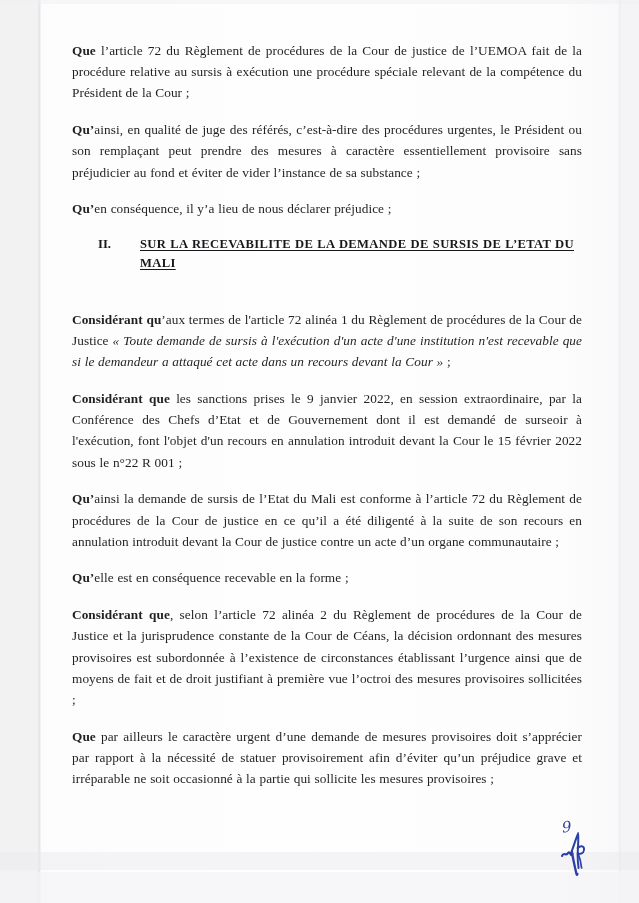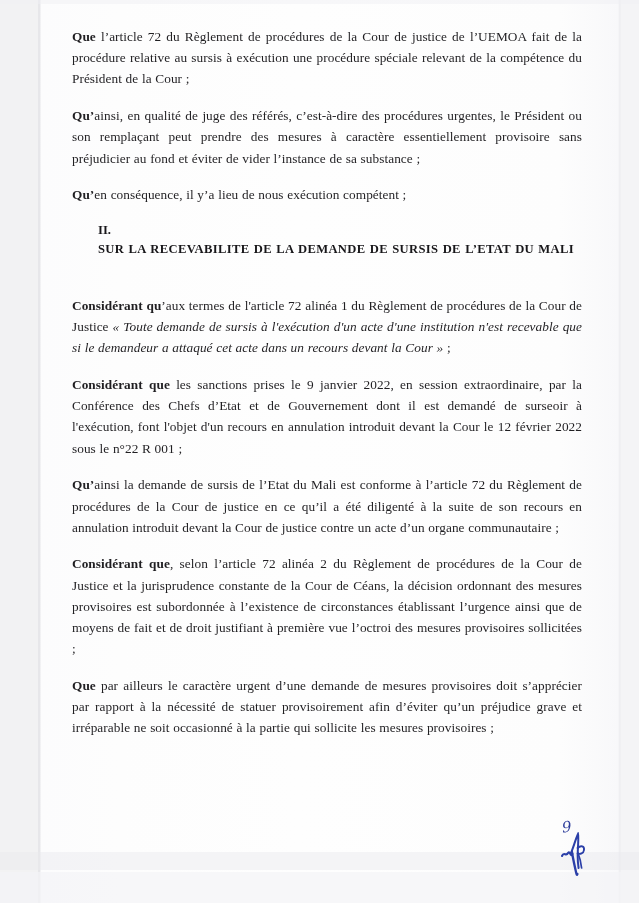--- a/index.html
+++ b/index.html
@@ -39,21 +39,21 @@
     right: 0;
     pointer-events: none;
   }
   .band-a { top: 852px; height: 18px; background: rgba(232,232,238,.45); }
   .band-b { top: 872px; height: 31px; background: rgba(243,243,246,.7); }
   .band-c { top: 0;    height: 4px;  background: rgba(240,240,244,.5); }
 
   .content {
     position: absolute;
     left: 72px;
-    top: 26px;
+    top: 40px;
     width: 510px;
   }
 
   p.para {
     margin: 0 0 15.5px 0;
     font-size: 13.3px;
     line-height: 21.2px;
     text-align: justify;
     color: #201f22;
     letter-spacing: .05px;
@@ -66,35 +66,35 @@
     font-weight: normal;
     font-style: italic;
   }
 
   
   .heading {
     display: flex;
     margin: 2px 8px 17px 0;
     padding-left: 26px;
     color: #18171a;
-    flex-direction: column;
   }
   .heading .num {
     flex: 0 0 auto;
     width: 42px;
     font-size: 12.6px;
     font-weight: bold;
     line-height: 19px;
   }
   .heading .title {
     flex: 1 1 auto;
     font-size: 12.6px;
     font-weight: bold;
     line-height: 19px;
     text-align: justify;
+    text-decoration: underline;
     text-underline-offset: 2px;
     letter-spacing: .35px;
   }
   .heading .title::after {
     content: "";
     display: inline-block;
     width: 100%;
     height: 0;
   }
   .heading.single .title::after { display: none; }
@@ -128,33 +128,34 @@
   <div class="scan-band band-c"></div>
   <div class="scan-band band-a"></div>
   <div class="scan-band band-b"></div>
 
   <div class="content">
 
     <p class="para"><b>Que</b><span> l’article 72 du Règlement de procédures de la Cour de justice de l’UEMOA fait de la procédure relative au sursis à exécution une procédure spéciale relevant de la compétence du Président de la Cour ;</span></p>
 
     <p class="para"><b>Qu’</b><span>ainsi, en qualité de juge des référés, c’est-à-dire des procédures urgentes, le Président ou son remplaçant peut prendre des mesures à caractère essentiellement provisoire sans préjudicier au fond et éviter de vider l’instance de sa substance ;</span></p>
 
-    <p class="para"><b>Qu’</b><span>en conséquence, il y’a lieu de nous exécution compétent ;</span></p>
+    <p class="para"><b>Qu’</b><span>en conséquence, il y’a lieu de nous déclarer préjudice ;</span></p>
 
     <div class="heading">
       <span class="num">II.</span>
       <span class="title">SUR LA RECEVABILITE DE LA DEMANDE DE SURSIS DE L’ETAT DU MALI</span>
     </div>
 
     <p class="para"><b>Considérant qu</b><span>’aux termes de l'article 72 alinéa 1 du Règlement de procédures de la Cour de Justice </span><span class="quote">« Toute demande de sursis à l'exécution d'un acte d'une institution n'est recevable que si le demandeur a attaqué cet acte dans un recours devant la Cour »</span><span> ;</span></p>
 
-    <p class="para"><b>Considérant que</b><span> les sanctions prises le 9 janvier 2022, en session extraordinaire, par la Conférence des Chefs d’Etat et de Gouvernement dont il est demandé de surseoir à l'exécution, font l'objet d'un recours en annulation introduit devant la Cour le 12 février 2022 sous le n°22 R 001 ;</span></p>
+    <p class="para"><b>Considérant que</b><span> les sanctions prises le 9 janvier 2022, en session extraordinaire, par la Conférence des Chefs d’Etat et de Gouvernement dont il est demandé de surseoir à l'exécution, font l'objet d'un recours en annulation introduit devant la Cour le 15 février 2022 sous le n°22 R 001 ;</span></p>
 
     <p class="para"><b>Qu’</b><span>ainsi la demande de sursis de l’Etat du Mali est conforme à l’article 72 du Règlement de procédures de la Cour de justice en ce qu’il a été diligenté à la suite de son recours en annulation introduit devant la Cour de justice contre un acte d’un organe communautaire ;</span></p>
 
+    <p class="para"><b>Qu’</b><span>elle est en conséquence recevable en la forme ;</span></p>
 
 
     <p class="para"><b>Considérant que</b><span>, selon l’article 72 alinéa 2 du Règlement de procédures de la Cour de Justice et la jurisprudence constante de la Cour de Céans, la décision ordonnant des mesures provisoires est subordonnée à l’existence de circonstances établissant l’urgence ainsi que de moyens de fait et de droit justifiant à première vue l’octroi des mesures provisoires sollicitées ;</span></p>
 
     <p class="para"><b>Que</b><span> par ailleurs le caractère urgent d’une demande de mesures provisoires doit s’apprécier par rapport à la nécessité de statuer provisoirement afin d’éviter qu’un préjudice grave et irréparable ne soit occasionné à la partie qui sollicite les mesures provisoires ;</span></p>
 
   </div>
 
   <div class="page-mark">
     <span class="folio">9</span>

